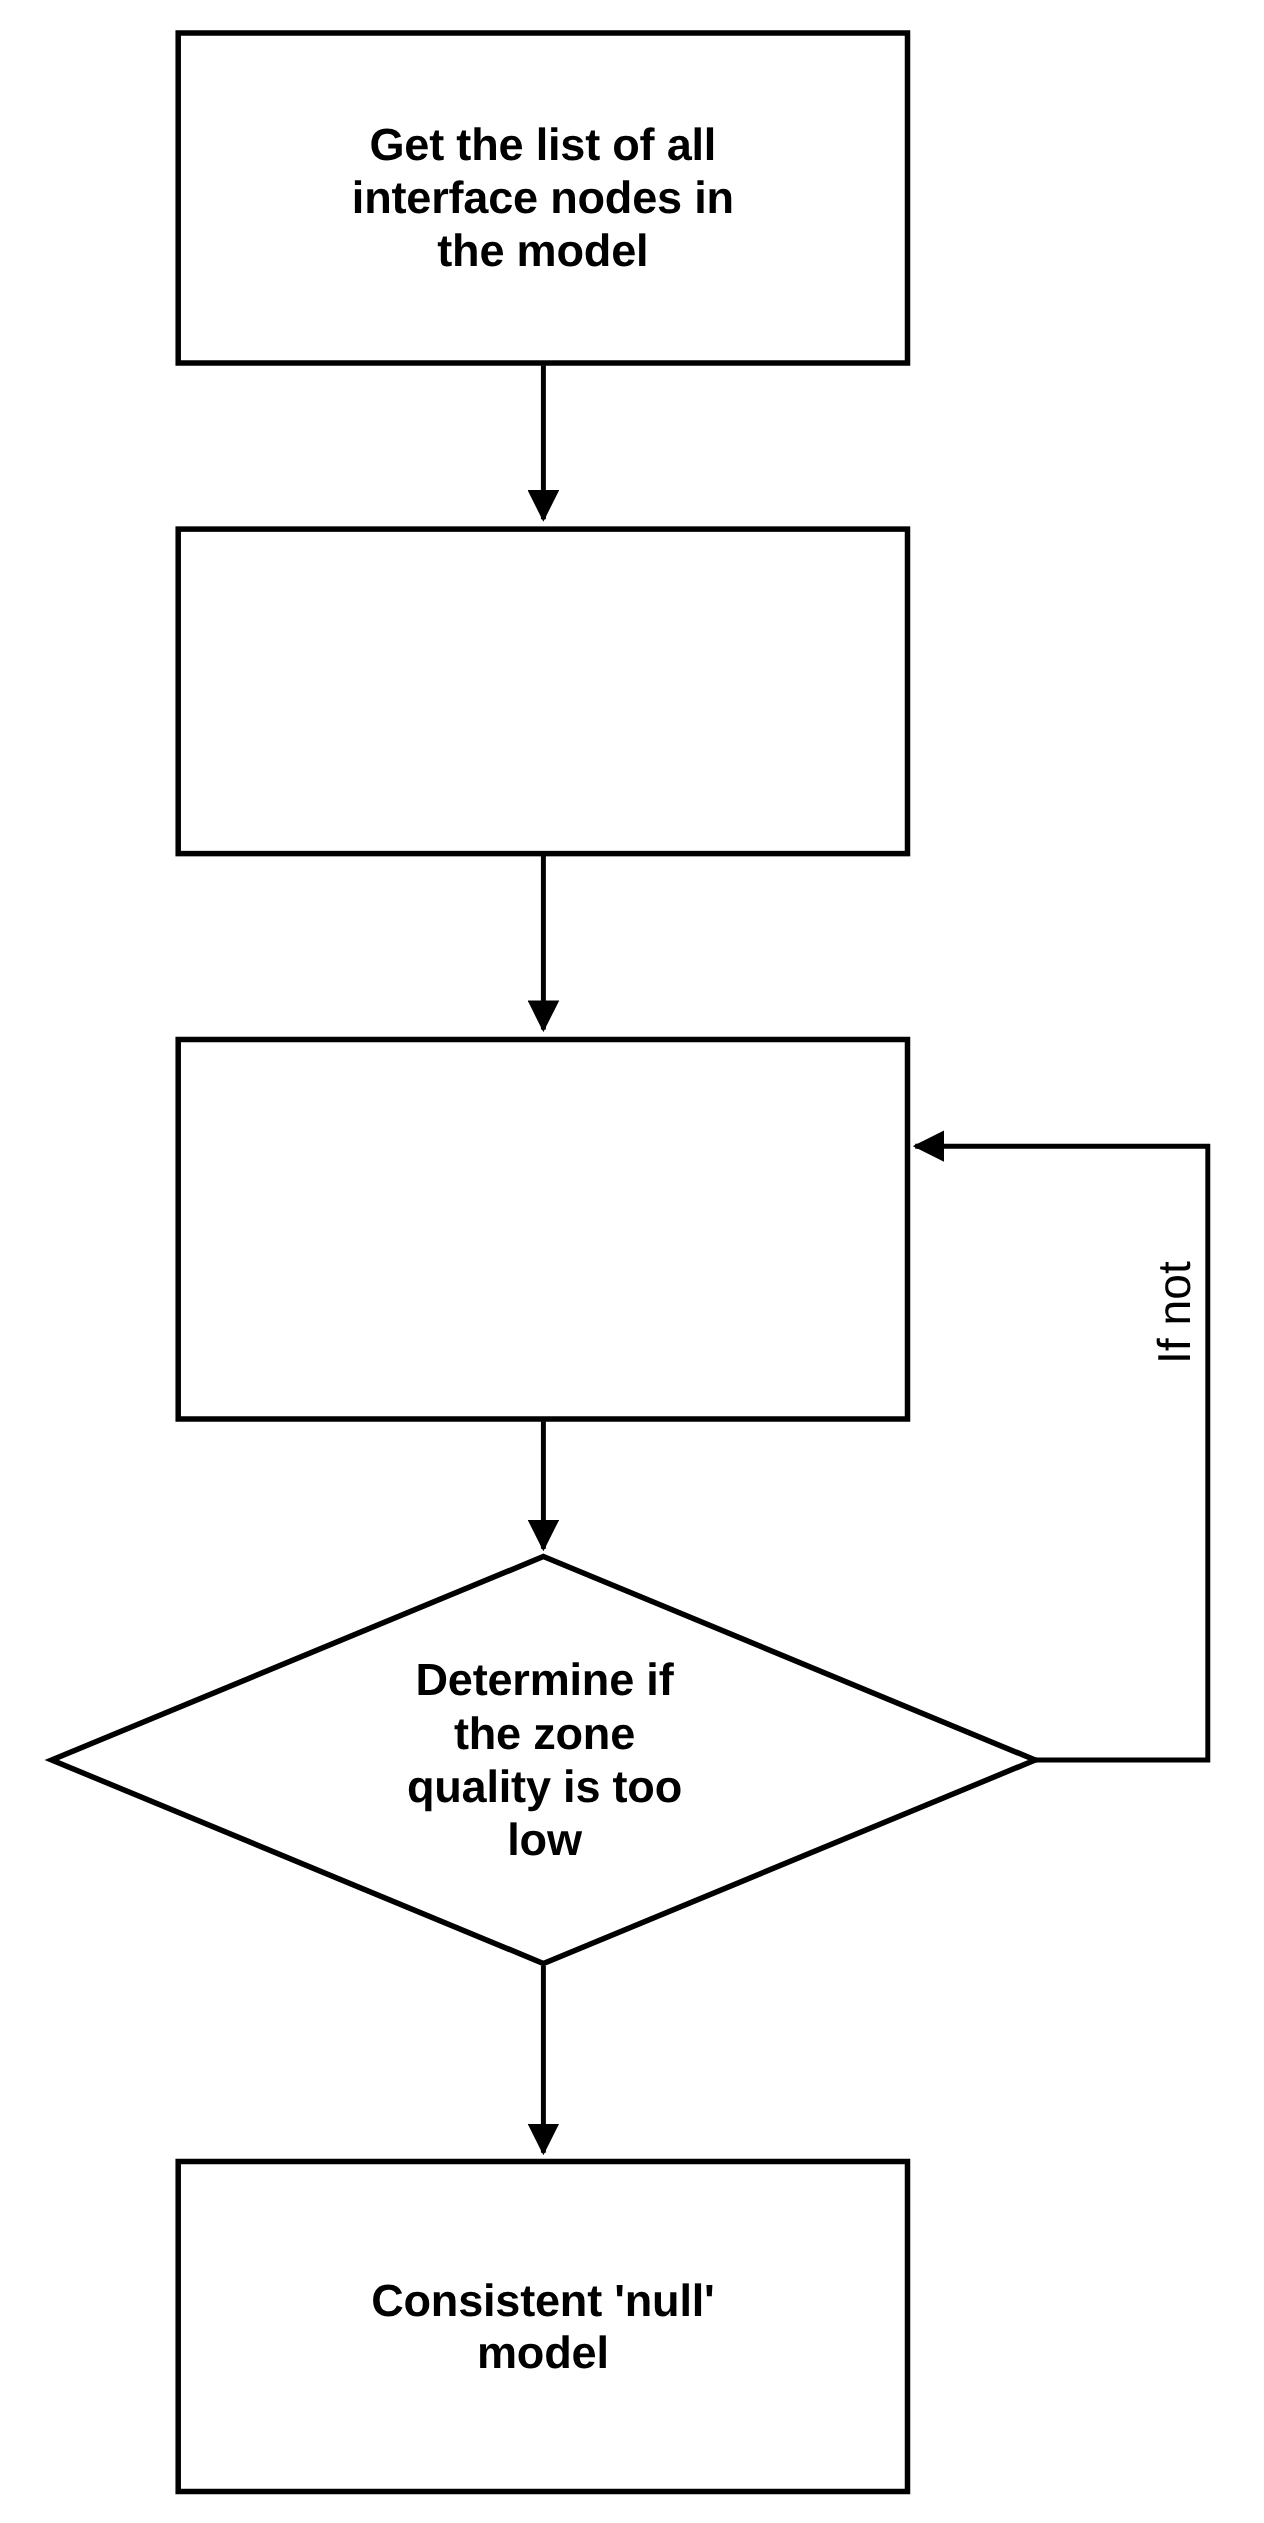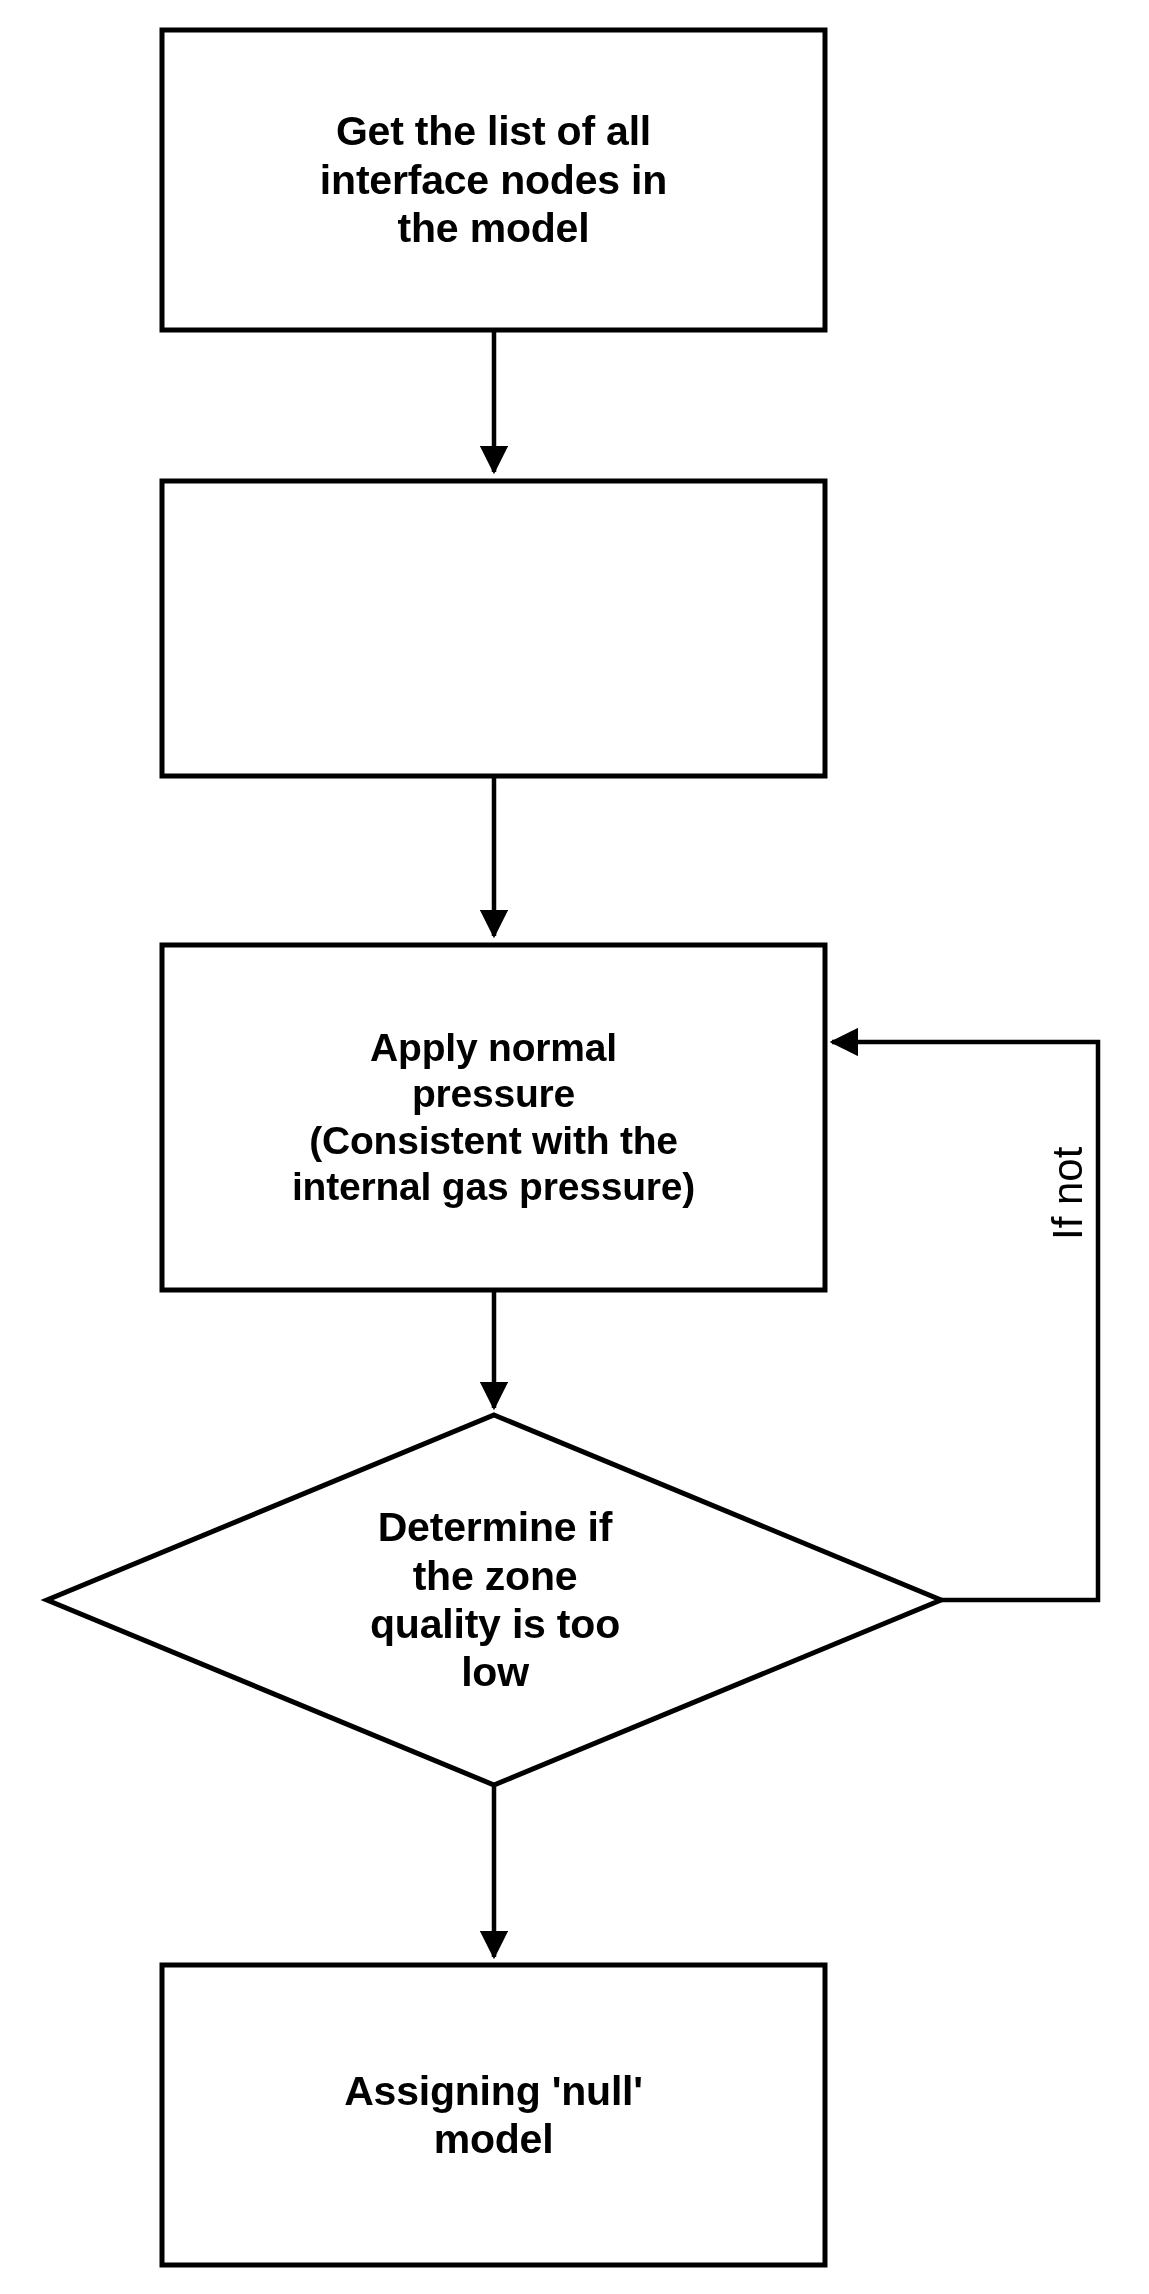--- a/index.html
+++ b/index.html
@@ -104,28 +104,24 @@
     <line x1="494" y1="1787" x2="494" y2="1957" stroke="#000000" stroke-width="4.5" marker-end="url(#arrow)"></line>
 
     <path d="M 941 1600 L 1098 1600 L 1098 1042 L 832 1042" fill="none" stroke="#000000" stroke-width="4.5" marker-end="url(#arrow)"></path>
   </svg>
 
   <div class="node-text proc-text" id="text-box-1">Get the list of all
 interface nodes in
 the model</div>
 
 
-  <div class="node-text proc-text-sm" id="text-box-3">Apply normal
-pressure
-(Consistent with the
-internal gas pressure)</div>
 
   <div class="node-text dec-text" id="text-diamond">Determine if
 the zone
 quality is too
 low</div>
 
-  <div class="node-text proc-text" id="text-box-4">Assigning 'null'
+  <div class="node-text proc-text" id="text-box-4">Consistent 'null'
 model</div>
 
   <div id="text-loop-label">If not</div>
 
 </div>
 
 </body></html>

